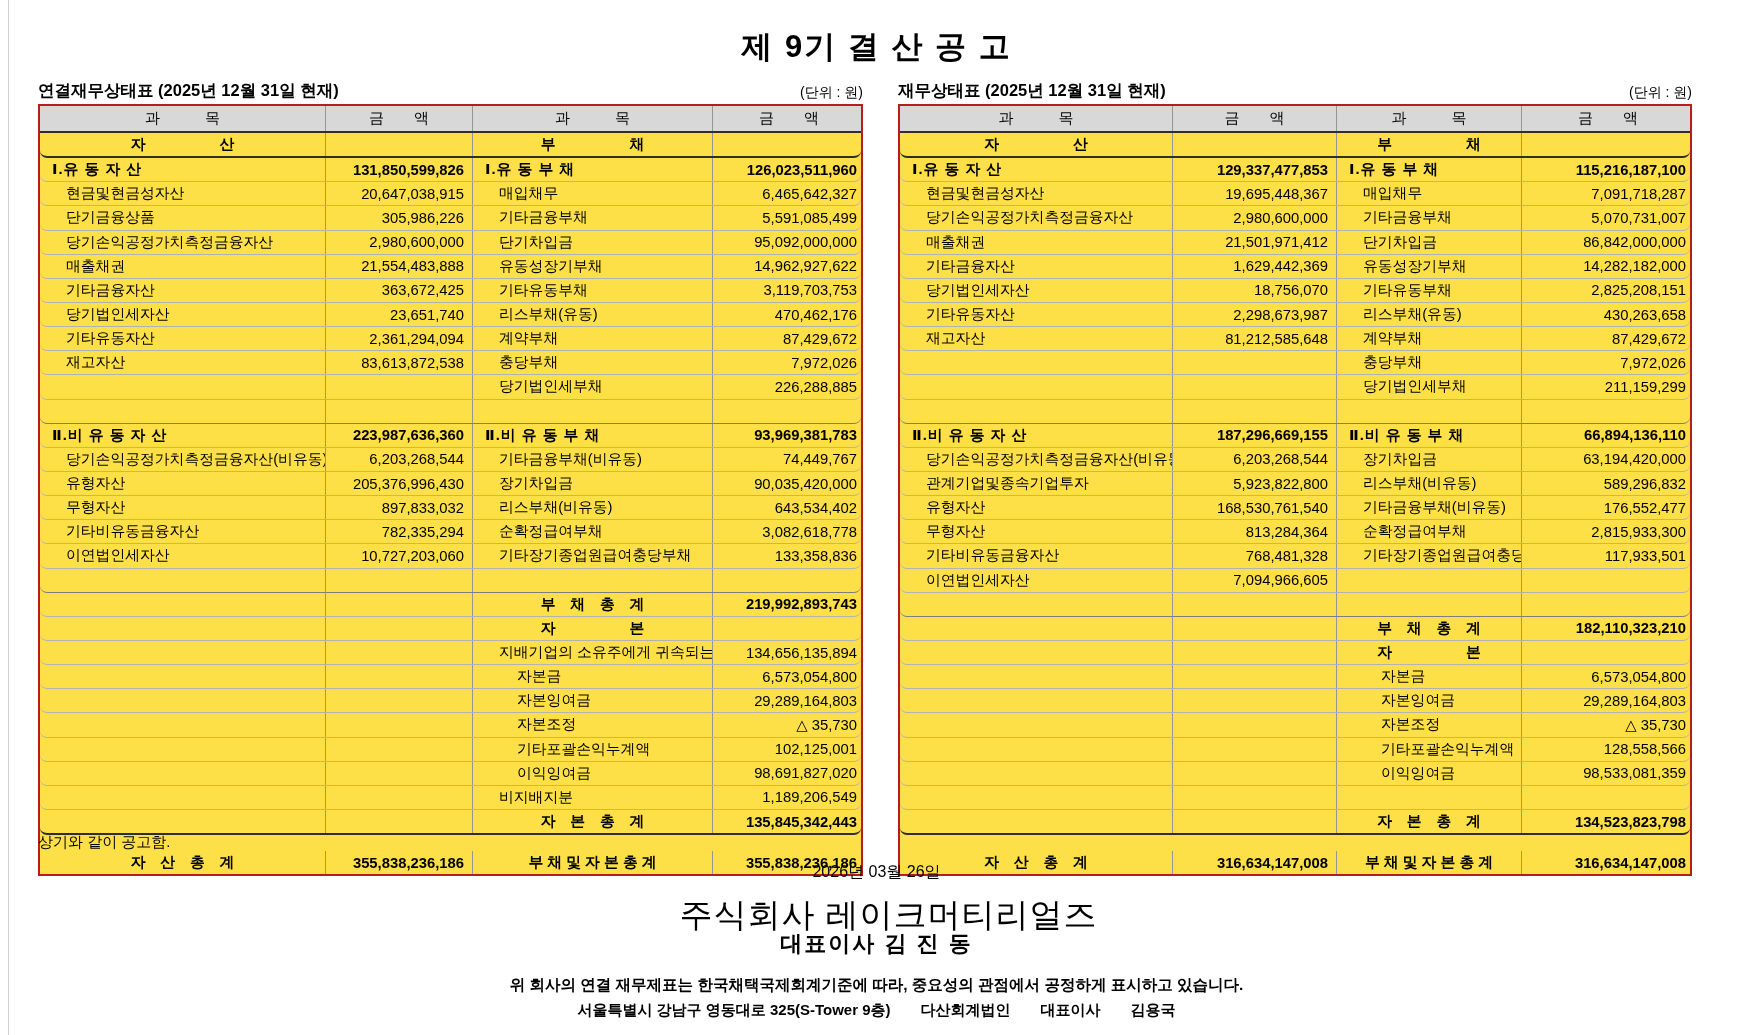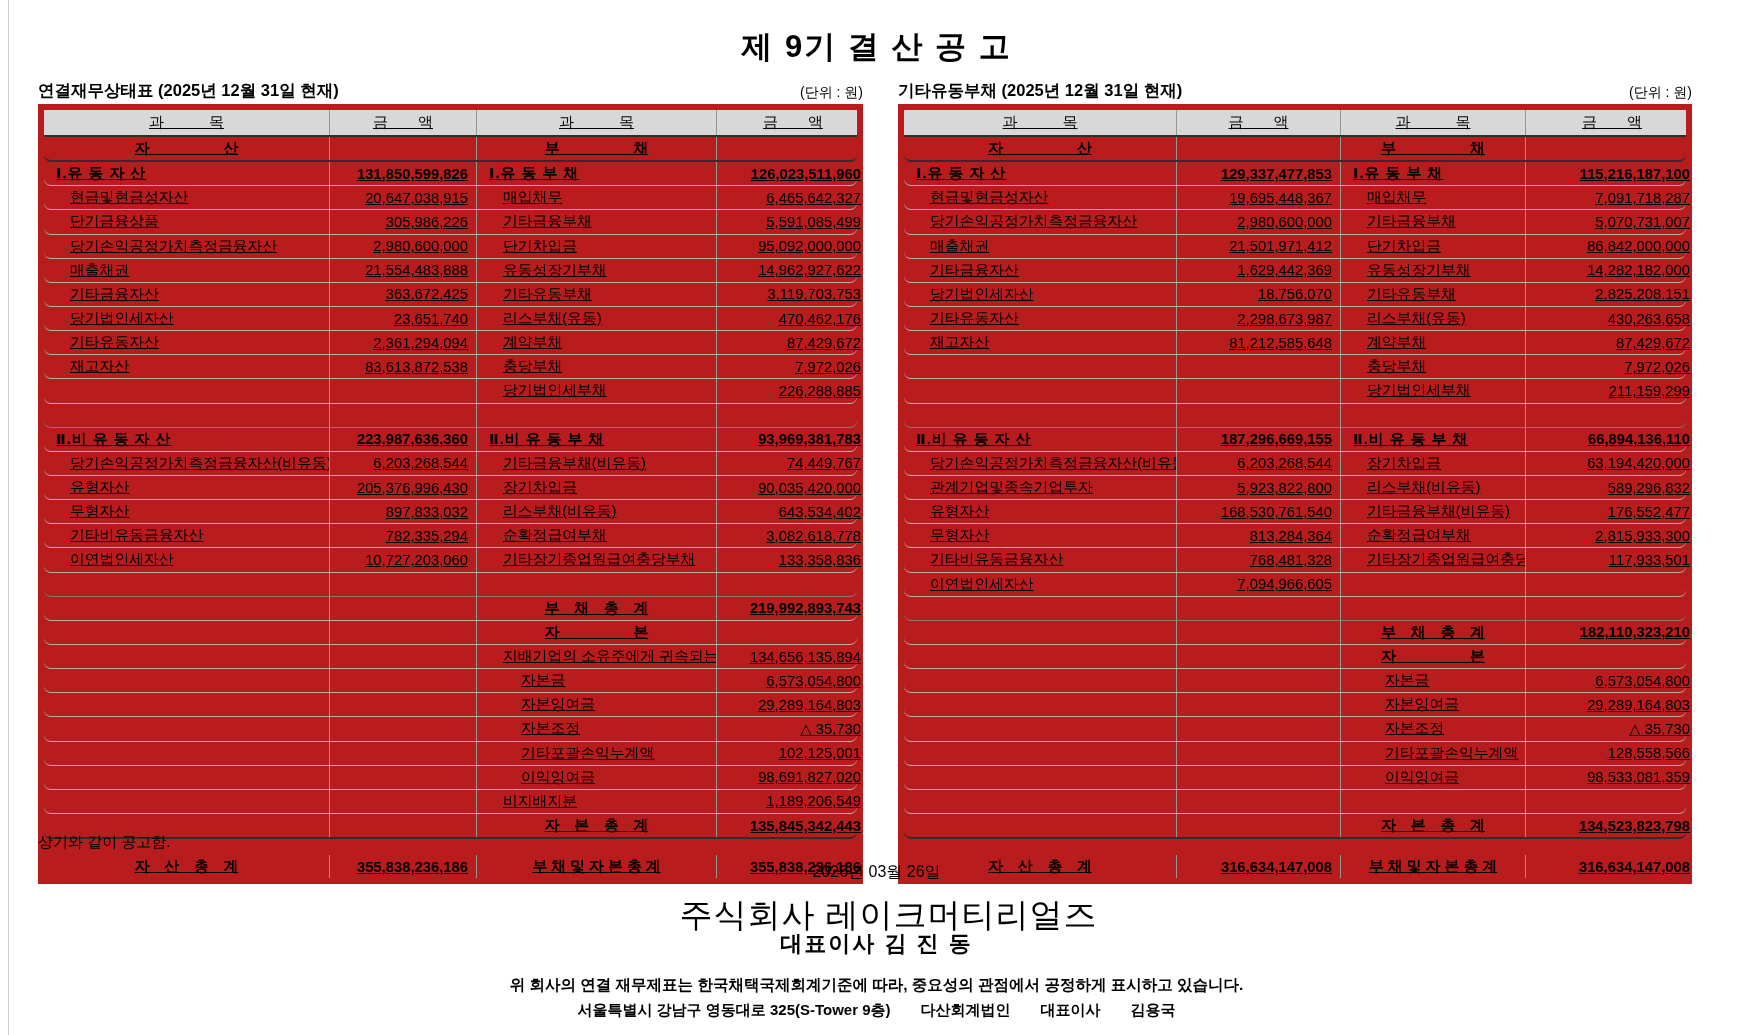--- a/index.html
+++ b/index.html
@@ -7,21 +7,21 @@
        font-family:"Liberation Sans","DejaVu Sans",sans-serif;color:#000;}
   .page-edge{position:absolute;left:8px;top:0;width:1px;height:1035px;background:#cfcfcf;}
   .main-title{position:absolute;left:0;top:26px;width:1753px;text-align:center;
               font-size:31px;font-weight:700;letter-spacing:2px;}
   .sheet{position:absolute;top:78px;}
   .sheet-left{left:38px;width:825px;}
   .sheet-right{left:898px;width:794px;}
   .caption-row{height:24px;display:flex;justify-content:space-between;align-items:flex-end;margin-bottom:2px;}
   .sheet-title{font-size:16.5px;font-weight:700;}
   .unit-label{font-size:14px;}
-  .fin-table{border:6px solid #b91c1c;background:#b91c1c;text-decoration:underline;}
+  .fin-table{border:2px solid #b91c1c;background:#fde047;}
   .thead{display:flex;height:25px;background:#d8d8d8;border-bottom:2px solid #2e2e2e;}
   .thead .cell{font-size:15px;display:flex;align-items:center;justify-content:center;}
   .row{display:flex;height:23.15px;border-bottom:1px solid #b2b2b2;border-radius:7px;}
   .row:last-child{border-bottom:none;margin-top:16px;}
   .row.md{border-bottom:1px solid #7e7e7e;}
   .row.bb2{border-bottom:2px solid #2e2e2e;}
   .cell{box-sizing:border-box;height:100%;overflow:hidden;white-space:pre;
         display:flex;align-items:center;font-size:14.8px;flex:none;}
   .sheet-left  .c0{width:286px}.sheet-left  .c1{width:147px}
   .sheet-left  .c2{width:240px}.sheet-left  .c3{width:152px}
@@ -241,21 +241,21 @@
           <div class="cell c1 numb">355,838,236,186</div>
           <div class="cell c2 ctr">부 채 및 자 본 총 계</div>
           <div class="cell c3 numb">355,838,236,186</div>
         </div>
       </div>
   </div>
 </div>
 
 <div class="sheet sheet-right">
   <div class="caption-row">
-    <span class="sheet-title">기타유동부채 (2025년 12월 31일 현재)</span>
+    <span class="sheet-title">재무상태표 (2025년 12월 31일 현재)</span>
     <span class="unit-label">(단위 : 원)</span>
   </div>
   <div class="fin-table">
     <div class="thead">
       <div class="cell c0">과　　　목</div>
       <div class="cell c1">금　　액</div>
       <div class="cell c2">과　　　목</div>
       <div class="cell c3">금　　액</div>
     </div>
     <div class="tbody">

